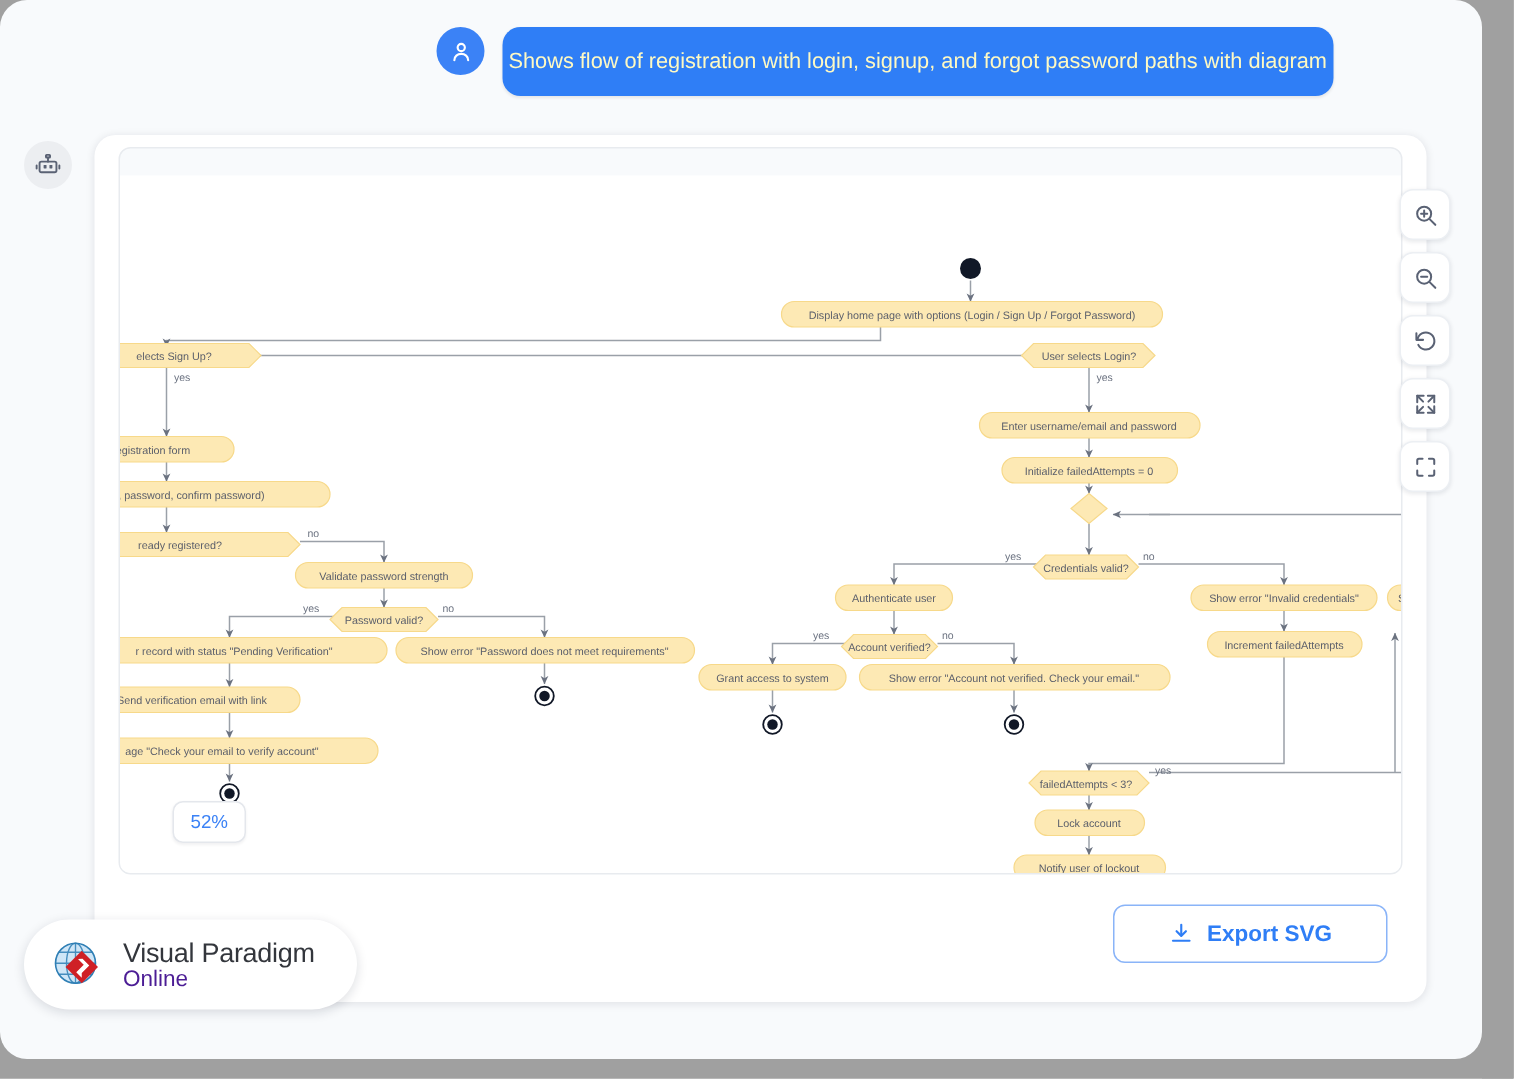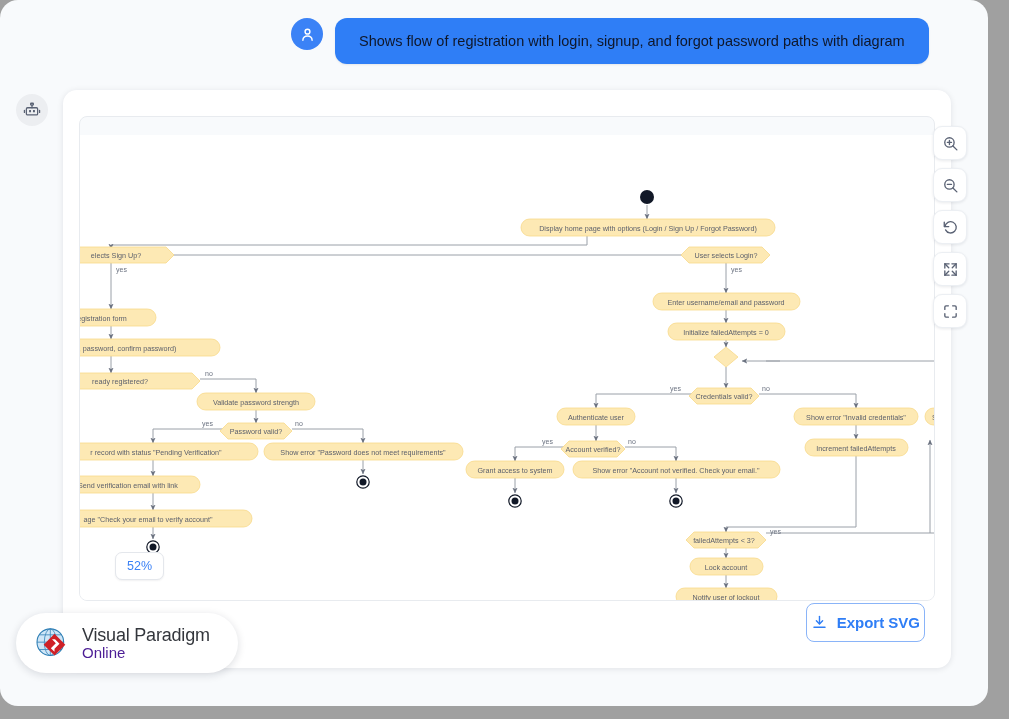--- a/index.html
+++ b/index.html
@@ -36,23 +36,23 @@
   }
   #user-avatar {
     width: 32px; height: 32px;
     border-radius: 50%;
     background: #3b82f6;
     display: flex; align-items: center; justify-content: center;
     flex: none;
   }
   #user-bubble {
     background: #2f7ef6;
-    color: #0f172a;
+    color: #fef9c3;
     border-radius: 12px;
-    padding: 14px 24px;
+    padding: 14px 4px;
     font-size: 14.5px;
     line-height: 1.25;
     white-space: nowrap;
     box-shadow: 0 1px 2px rgba(0,0,0,.08);
   }
 
   
   #assistant-avatar {
     position: absolute;
     left: 16px; top: 94px;
@@ -66,21 +66,21 @@
   #diagram-card {
     position: absolute;
     left: 63px; top: 90px;
     width: 888px; height: 578px;
     background: #ffffff;
     border-radius: 14px;
     box-shadow: 0 1px 6px rgba(15,23,42,.10);
   }
   #canvas-panel {
     position: absolute;
-    left: 16px; top: 26px;
+    left: 16px; top: 8px;
     width: 856px; height: 485px;
     background: #f8fafc;
     border: 1px solid #e8ebef;
     border-radius: 8px;
     overflow: hidden;
   }
   #canvas-inner {
     position: absolute;
     left: 0; top: 18px;
     width: 856px; height: 467px;
@@ -121,21 +121,21 @@
     text-align: center;
     box-shadow: 0 1px 2px rgba(15,23,42,.06);
     z-index: 5;
   }
 
   
   #export-btn {
     position: absolute;
     right: 26px; bottom: 26px;
     display: flex; align-items: center; gap: 9px;
-    padding: 10px 4px;
+    padding: 10px 36px;
     background: #ffffff;
     border: 1px solid #8ab4f8;
     border-radius: 8px;
     color: #2f7ef6;
     font-size: 15px;
     font-weight: bold;
     cursor: pointer;
   }
 
   #vp-logo {

